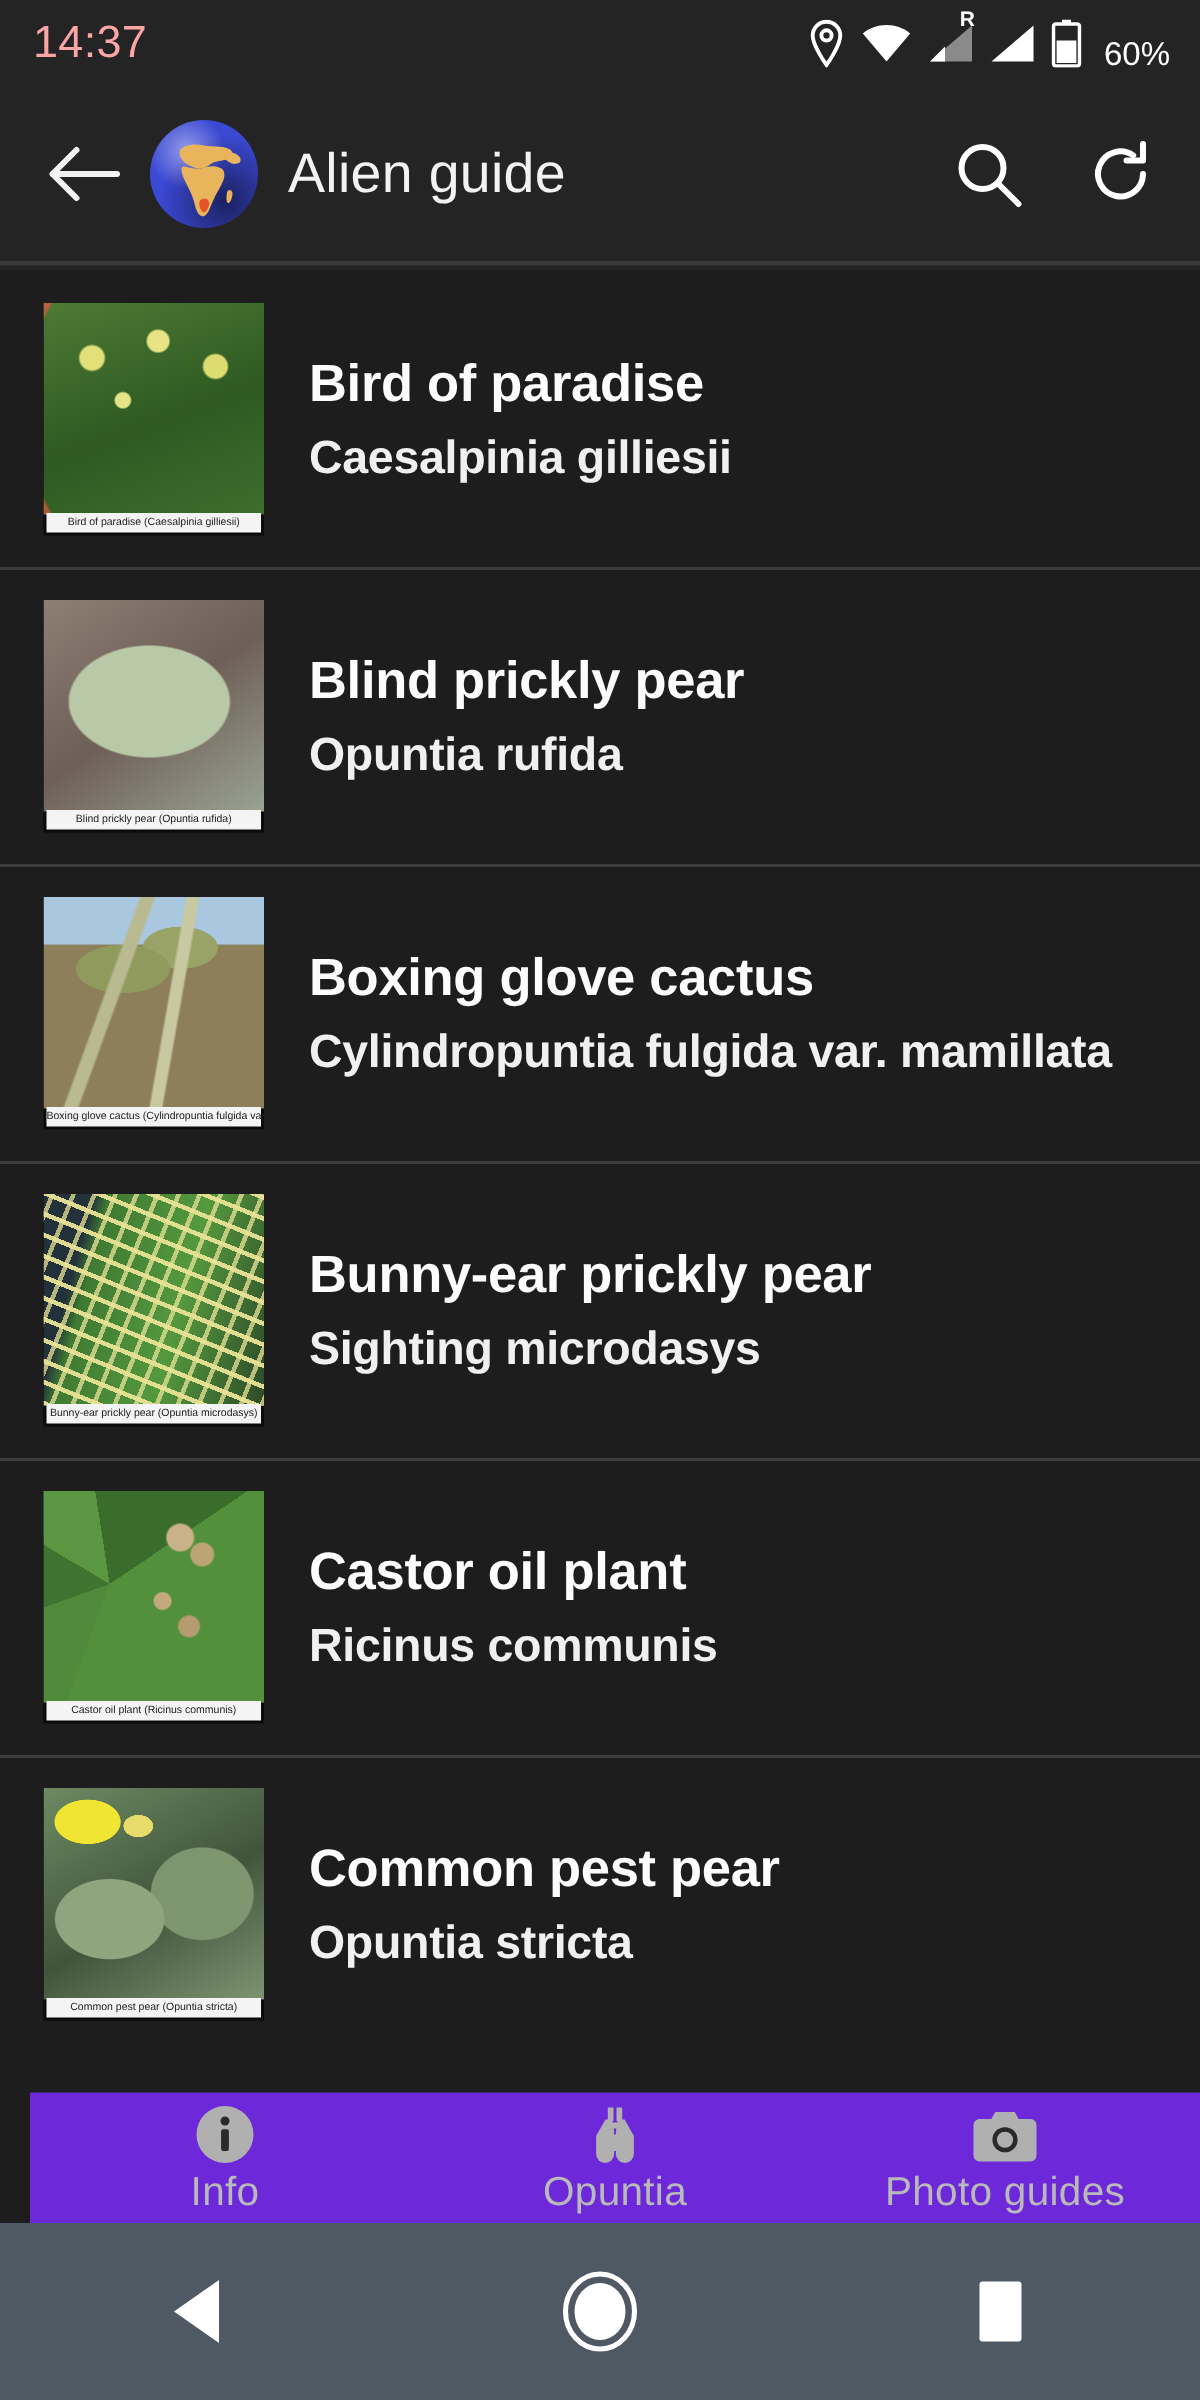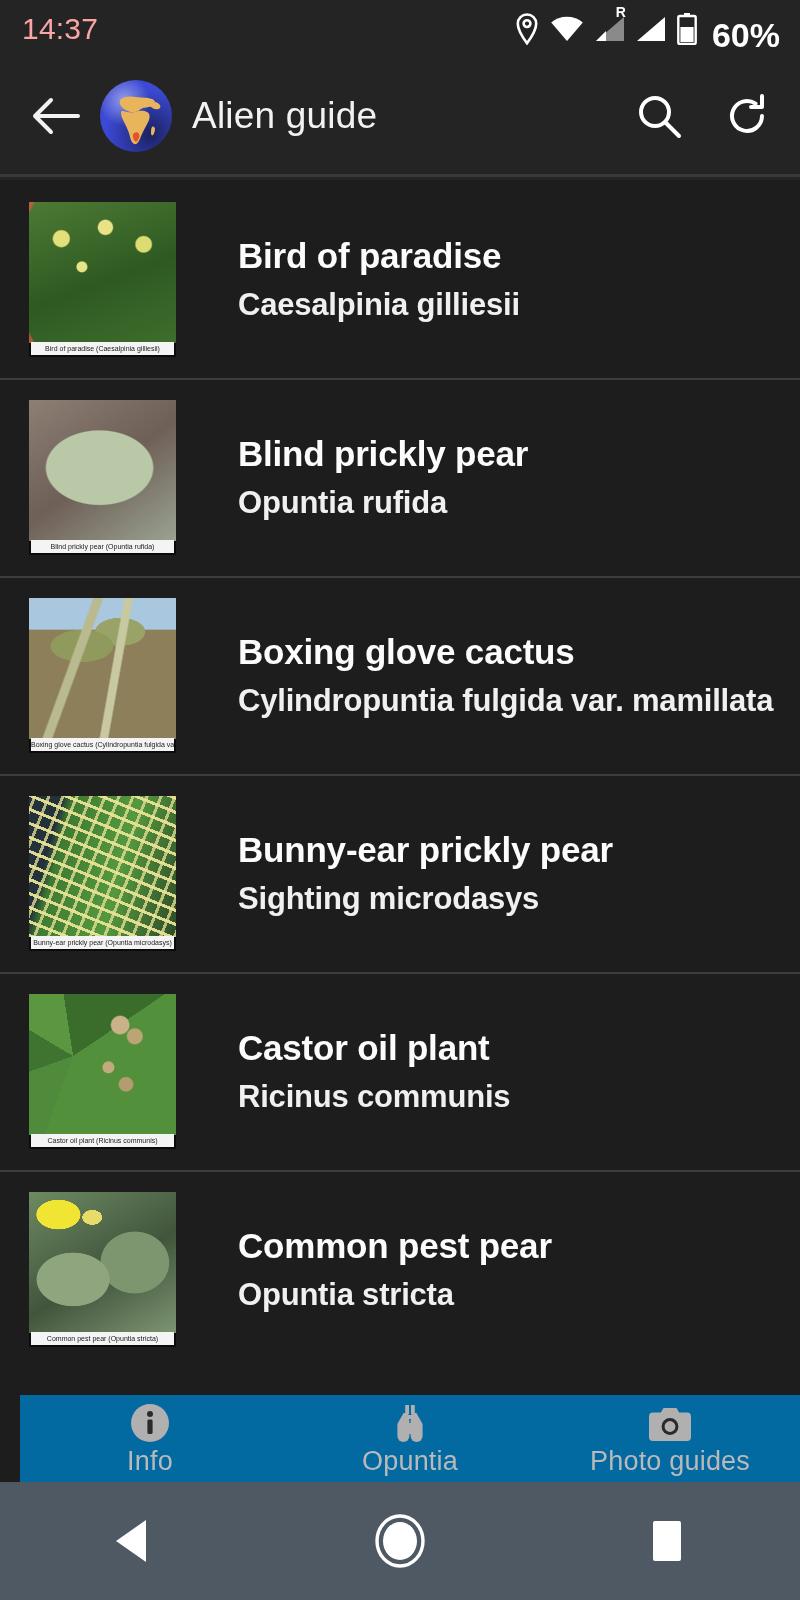--- a/index.html
+++ b/index.html
@@ -13,21 +13,21 @@
 
   
   .statusbar {
     height:58px; background:#242424;
     display:flex; align-items:center; justify-content:space-between;
     padding:0 20px 0 22px;
   }
   .clock { color:#fca5a5; font-size:30px; font-weight:400; letter-spacing:.2px; }
   .status-icons { display:flex; align-items:center; gap:11px; }
   .status-icons svg { display:block; }
-  .battpct { color:#fff; font-size:34px; font-weight:700; margin-left:4px;margin-top:13px; }
+  .battpct { color:#fff; font-size:22px; font-weight:400; margin-left:4px;margin-top:13px; }
 
   
   .appbar {
     height:116px; background:#242424;
     display:flex; align-items:center; padding:0 24px 0 28px;
   }
   .appbar .back { width:56px; height:56px; display:flex; align-items:center; justify-content:center; flex:0 0 auto; }
   .appbar .globe {
     width:72px; height:72px; margin-left:16px; flex:0 0 auto;
     border-radius:50%;
@@ -42,21 +42,21 @@
     white-space:nowrap; letter-spacing:.2px;
   }
   .appbar-actions { margin-left:auto; display:flex; align-items:center; gap:30px; }
   .appbar-actions .act { width:58px; height:58px; display:flex; align-items:center; justify-content:center; }
 
   .divider-strong { height:3px; background:#3a3a3a; }
   .divider-gap { height:5px; background:#242424; }
 
   
   .list { position:absolute; top:180px; left:0; right:0; bottom:205px; background:#1d1d1d; overflow:hidden; }
-  .row { display:flex; align-items:center; height:198px; padding:0 0 0 29px; position:relative;gap:32px; }
+  .row { display:flex; align-items:center; height:198px; padding:0 0 0 29px; position:relative; }
   .row + .row::before {
     content:""; position:absolute; top:0; left:0; right:0; height:2px; background:#3d3d3d;
   }
   .thumb {
     width:147px; height:155px; flex:0 0 auto; background:#0b0b0b;
     position:relative; overflow:hidden;
   }
   .thumb .art { position:absolute; inset:0 0 14px 0; }
   .thumb .cap {
     position:absolute; left:2px; right:2px; bottom:2px; height:13px;
@@ -72,21 +72,21 @@
     font-family:"Liberation Sans", sans-serif;
   }
   .sci {
     color:#f0f0f0; font-size:31px; font-weight:700; 
     margin-top:11px; white-space:nowrap; letter-spacing:-.2px;
   }
 
   
   .tabbar {
     position:absolute; left:0; right:0; bottom:118px; height:87px;
-    background:#0369a1; display:flex; align-items:center;margin-left:20px;
+    background:#6d28d9; display:flex; align-items:center;margin-left:20px;
   }
   .tab { flex:1; display:flex; flex-direction:column; align-items:center; justify-content:center; gap:2px; }
   .tab .ic { height:44px; display:flex; align-items:flex-end; justify-content:center; }
   .tab .lbl { color:#b9b9b9; font-size:27px; font-weight:400; letter-spacing:.2px; }
 
   
   .navbar {
     position:absolute; left:0; right:0; bottom:0; height:118px;
     background:#4e5964; display:flex; align-items:center; justify-content:space-around;
   }

